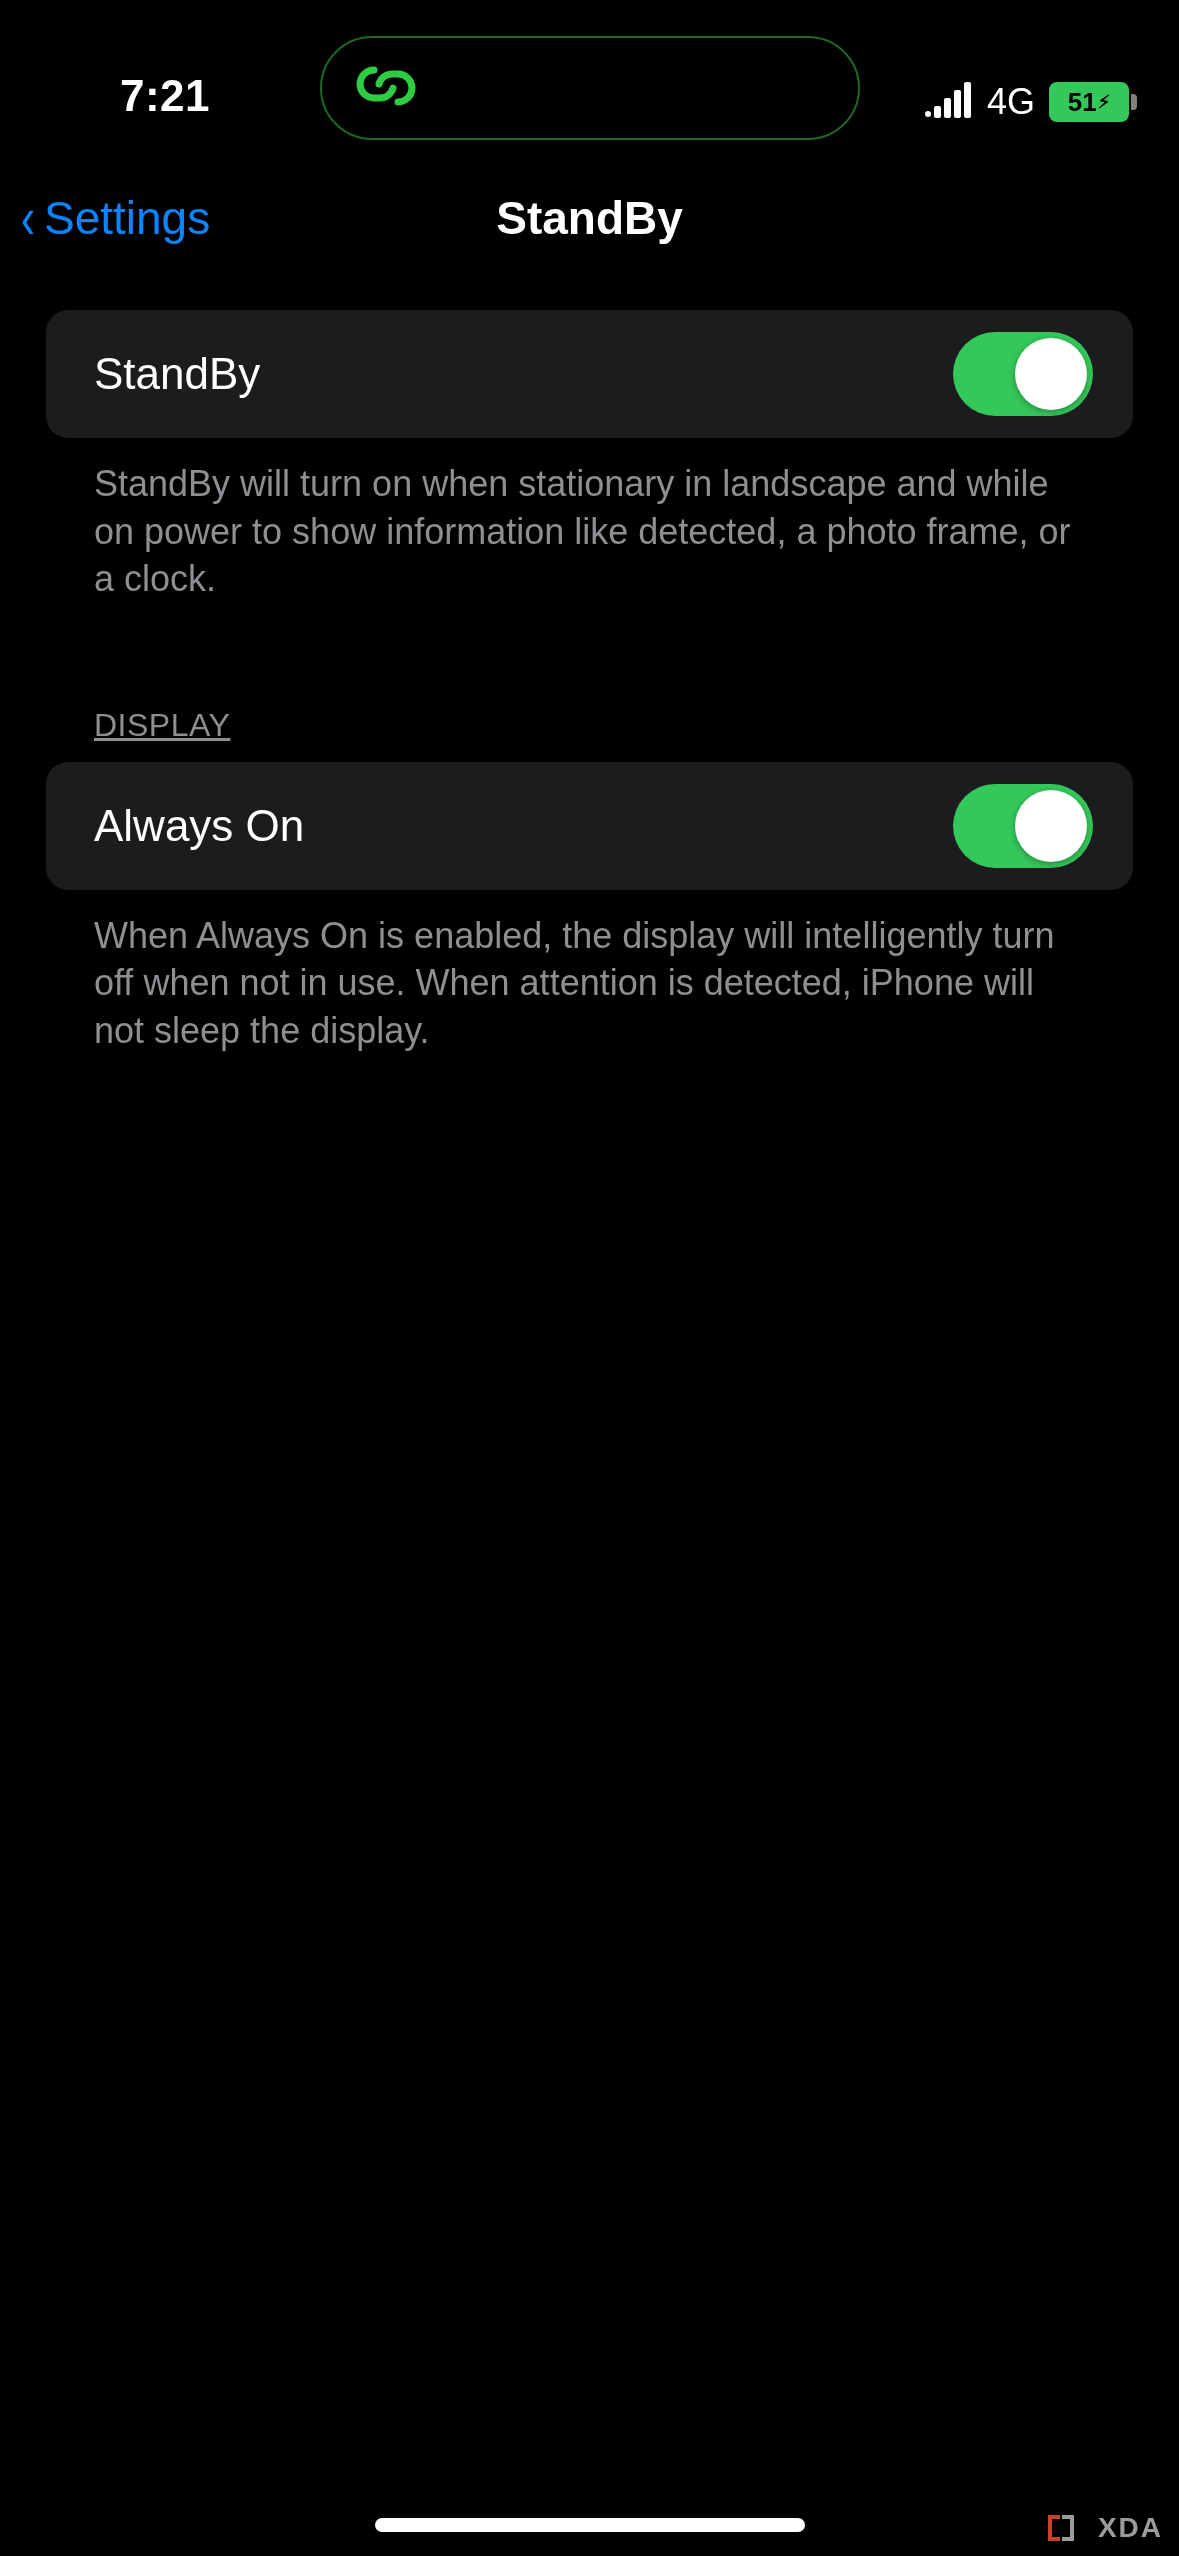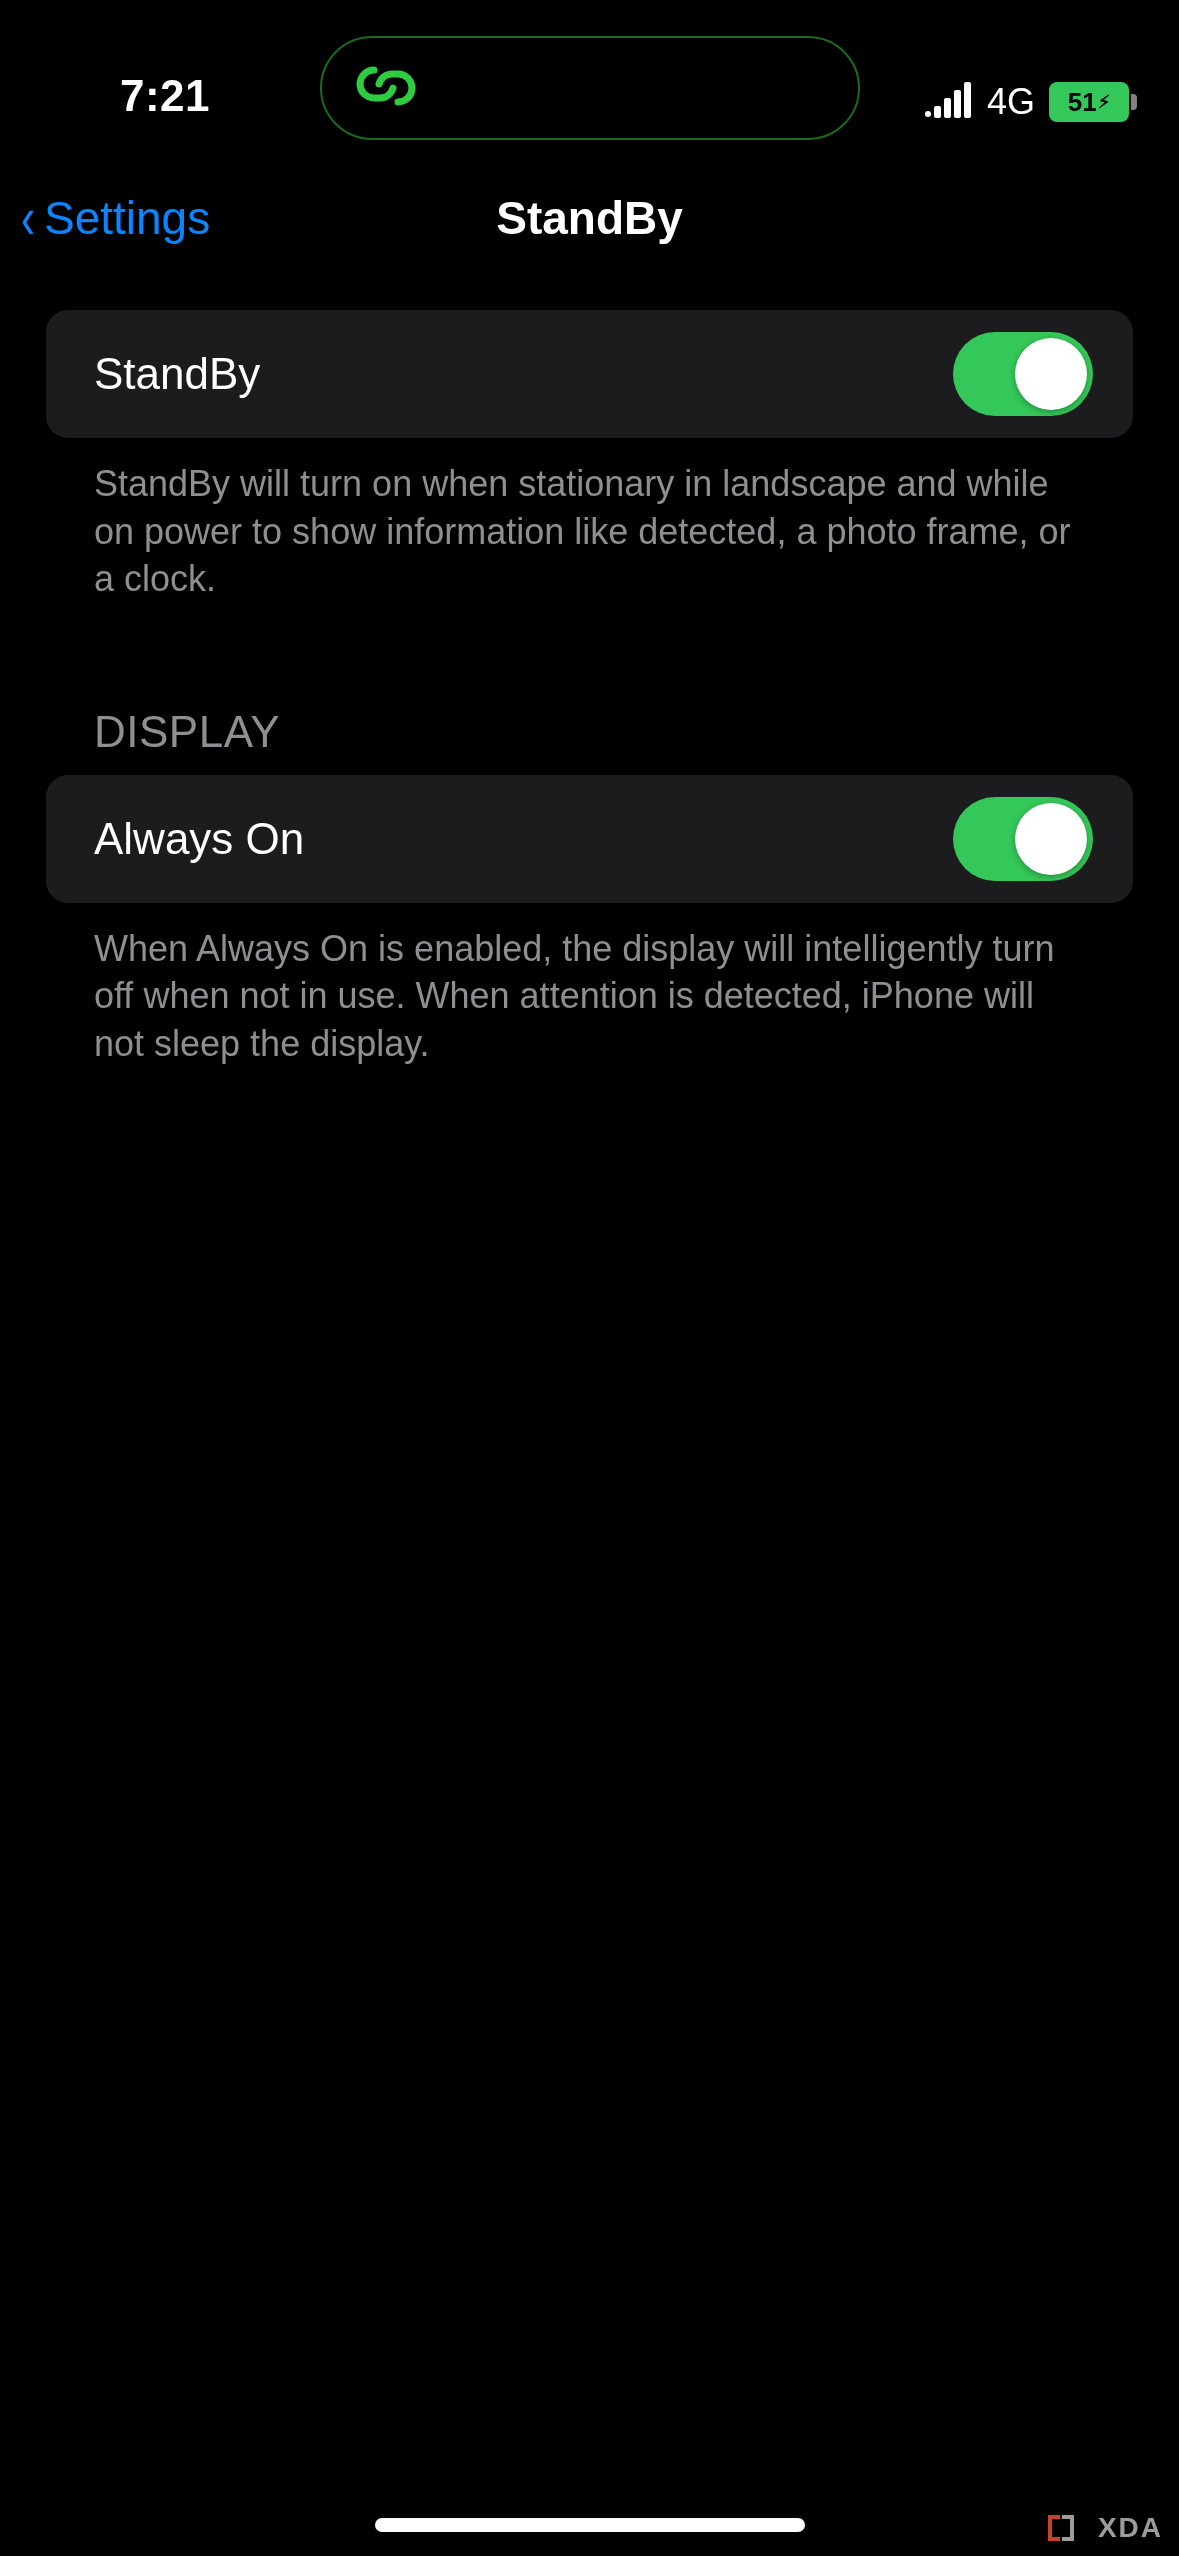--- a/index.html
+++ b/index.html
@@ -185,24 +185,25 @@
       border-radius: 50%;
       box-shadow: 0 2px 6px rgba(0,0,0,0.3);
     }
     .footer-text {
       font-size: 36px;
       line-height: 1.32;
       color: #8e8e93;
       padding: 22px 48px 0 48px;
     }
     .section-header {
-      font-size: 44px;
+      font-size: 32px;
       color: #8e8e93;
       padding: 80px 48px 18px 48px;
       letter-spacing: 0.5px;
+      text-decoration: underline;
     }
     .chevron-right {
       color: #5a5a5e;
       font-size: 42px;
       font-weight: 600;
     }
     .spacer-big {
       height: 94px;
     }
 

